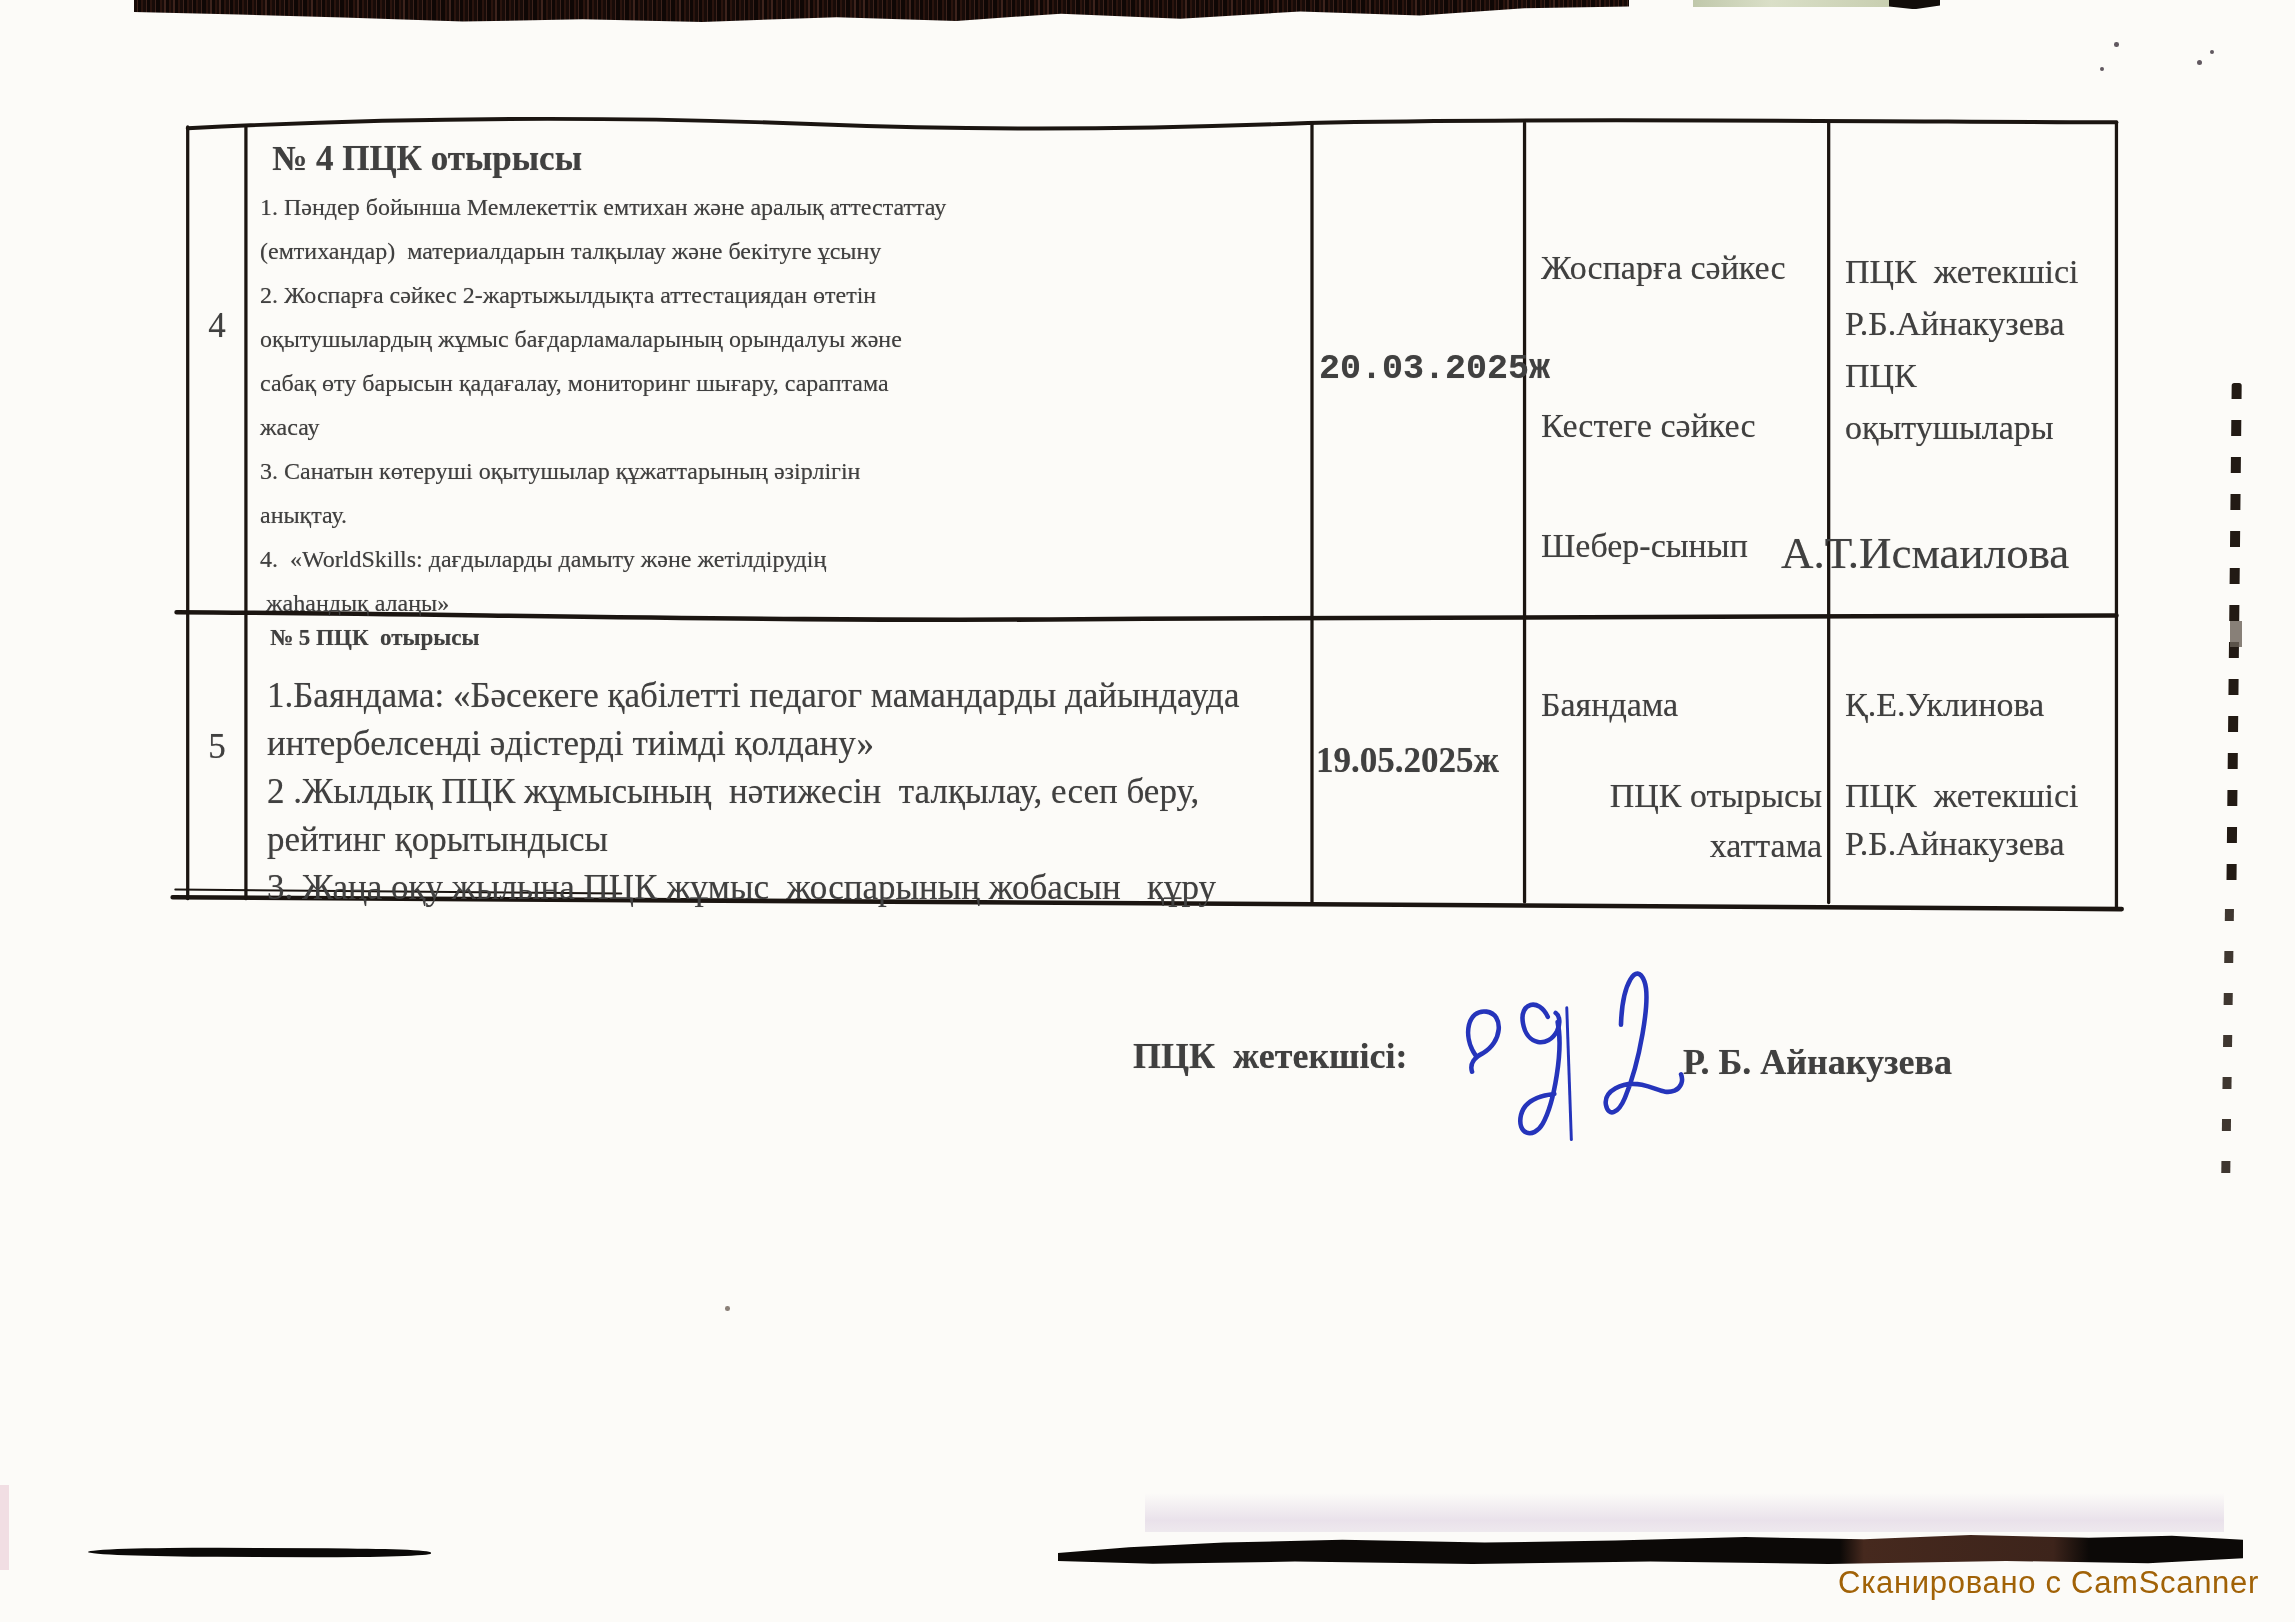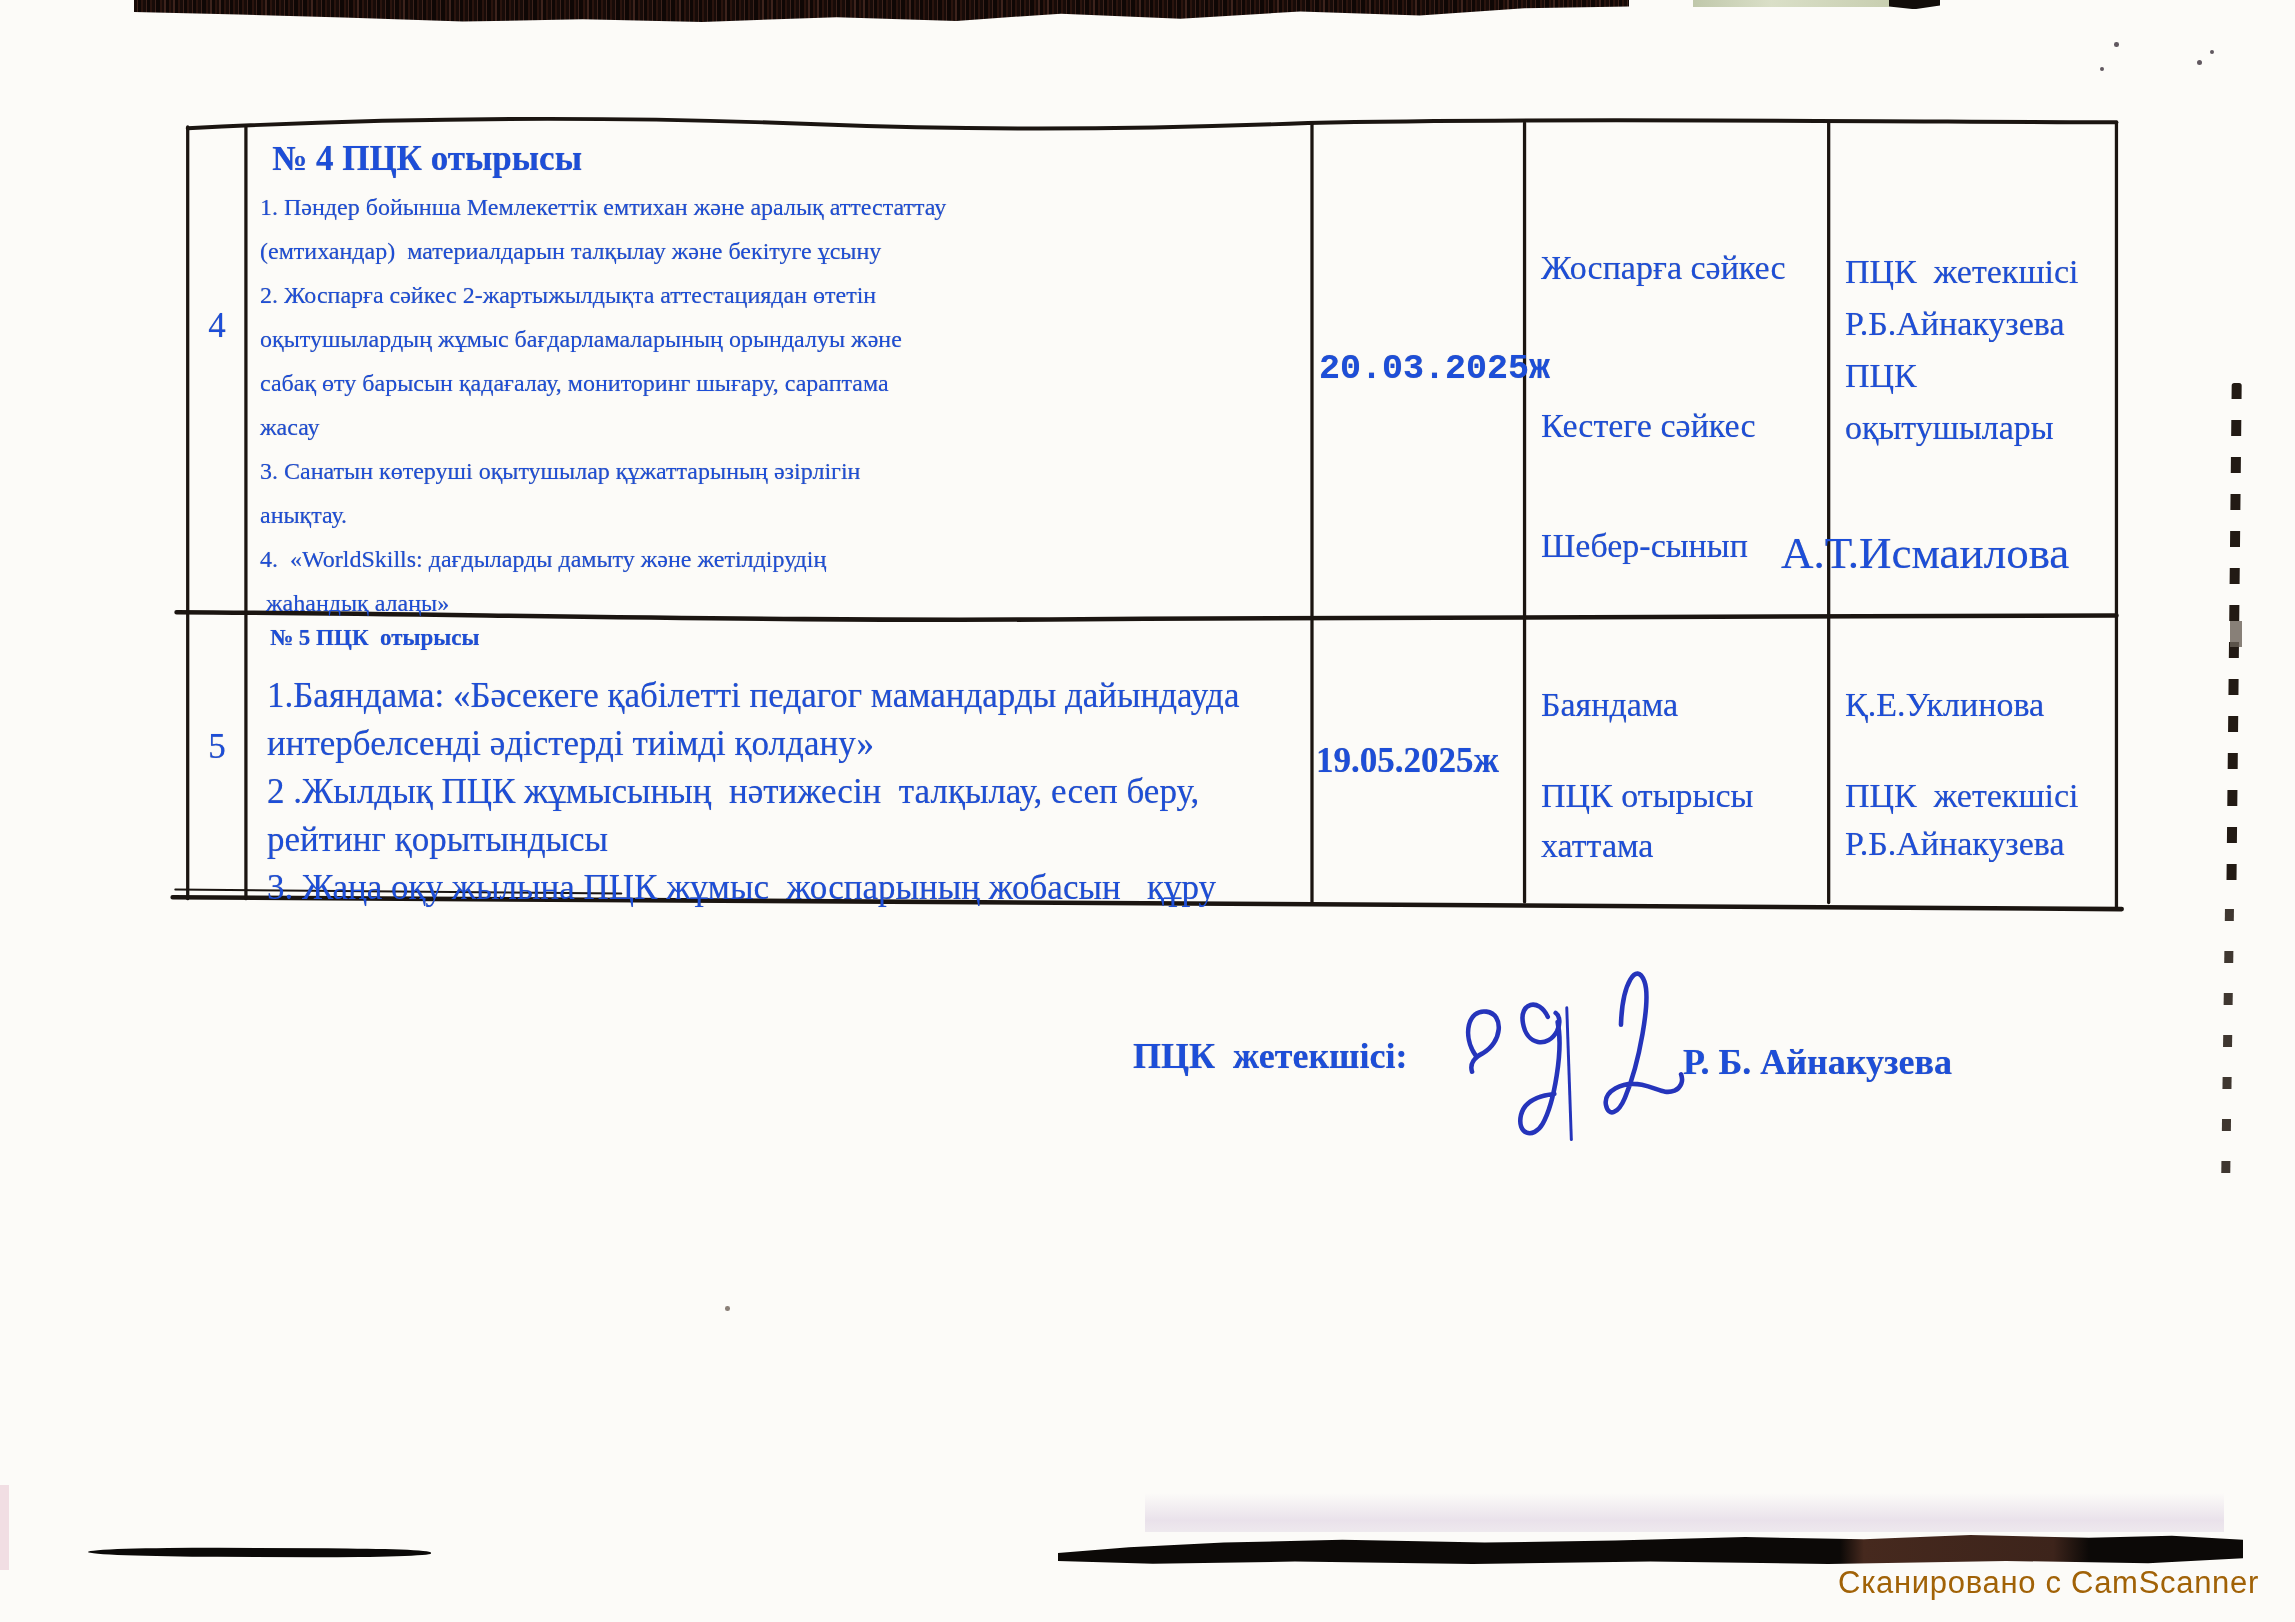--- a/index.html
+++ b/index.html
@@ -7,21 +7,21 @@
     position:relative;
     width:2295px;height:1622px;
     background:#fcfbf8;
     overflow:hidden;
     font-family:"Liberation Serif", serif;
     color:#17120e;
   }
   .doc-text{
     position:absolute;
     white-space:pre-line;
-    color:#1d4ed8;
+    color:#404040;
     text-shadow:0 0 0.7px rgba(30,22,14,.45);
   }
   .b{font-weight:bold;}
   .center{text-align:center;}
   
   .scan-top{
     position:absolute;left:134px;top:0;width:1495px;height:22px;
     background:repeating-linear-gradient(90deg,#170b08 0 2.6px,#3d231c 2.6px 3.9px,#0f0705 3.9px 7.2px,#2a140e 7.2px 9.2px);
     clip-path:polygon(0% 0%,100% 0%,100% 30%,93% 38%,86% 70%,78% 52%,70% 85%,62% 62%,55% 95%,47% 78%,38% 100%,30% 88%,22% 98%,14% 80%,7% 66%,0% 55%);
   }
@@ -143,21 +143,21 @@
 
   <div class="doc-text" style="left:267px;top:672px;width:1053px;font-size:35px;line-height:48px;">1.Баяндама: «Бәсекеге қабілетті педагог мамандарды дайындауда
 интербелсенді әдістерді тиімді қолдану»
 2 .Жылдық ПЦК жұмысының &nbsp;нәтижесін &nbsp;талқылау, есеп беру,
 рейтинг қорытындысы
 3. Жаңа оқу жылына ПЦК жұмыс &nbsp;жоспарының жобасын &nbsp; құру</div>
 
   <div class="doc-text b" style="left:1316px;top:741px;width:203px;font-size:35px;">19.05.2025ж</div>
 
   <div class="doc-text" style="left:1541px;top:686px;font-size:34px;">Баяндама</div>
-  <div class="doc-text" style="left:1541px;top:771px;width:281px;font-size:34px;line-height:50px;">ПЦК отырысы
+  <div class="doc-text" style="left:1541px;top:771px;width:281px;font-size:34px;line-height:50px;text-align:right;">ПЦК отырысы
 хаттама</div>
 
   <div class="doc-text" style="left:1845px;top:686px;font-size:34px;">Қ.Е.Уклинова</div>
   <div class="doc-text" style="left:1845px;top:772px;width:275px;font-size:34px;line-height:48px;">ПЦК &nbsp;жетекшісі
 Р.Б.Айнакузева</div>
 
   <div class="doc-text b" style="left:1133px;top:1035px;font-size:36px;">ПЦК &nbsp;жетекшісі:</div>
 
   <svg id="sig" width="301" height="209" viewBox="0 0 460 320">
     <g stroke="#2534bb" fill="none" stroke-linecap="round" stroke-linejoin="round">

